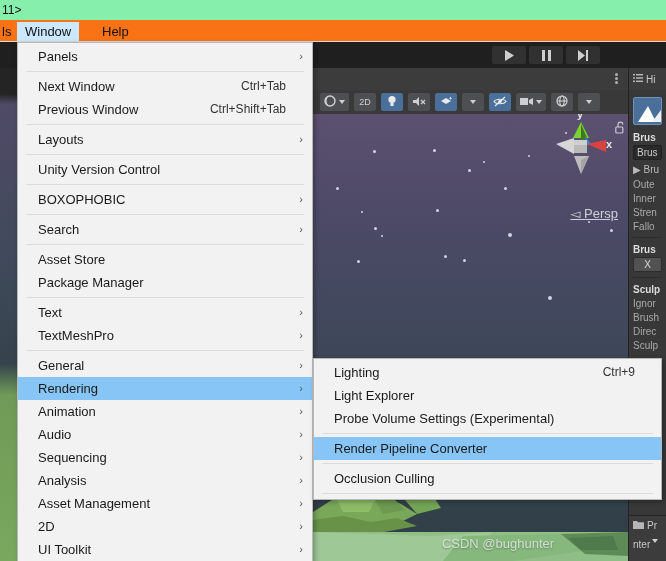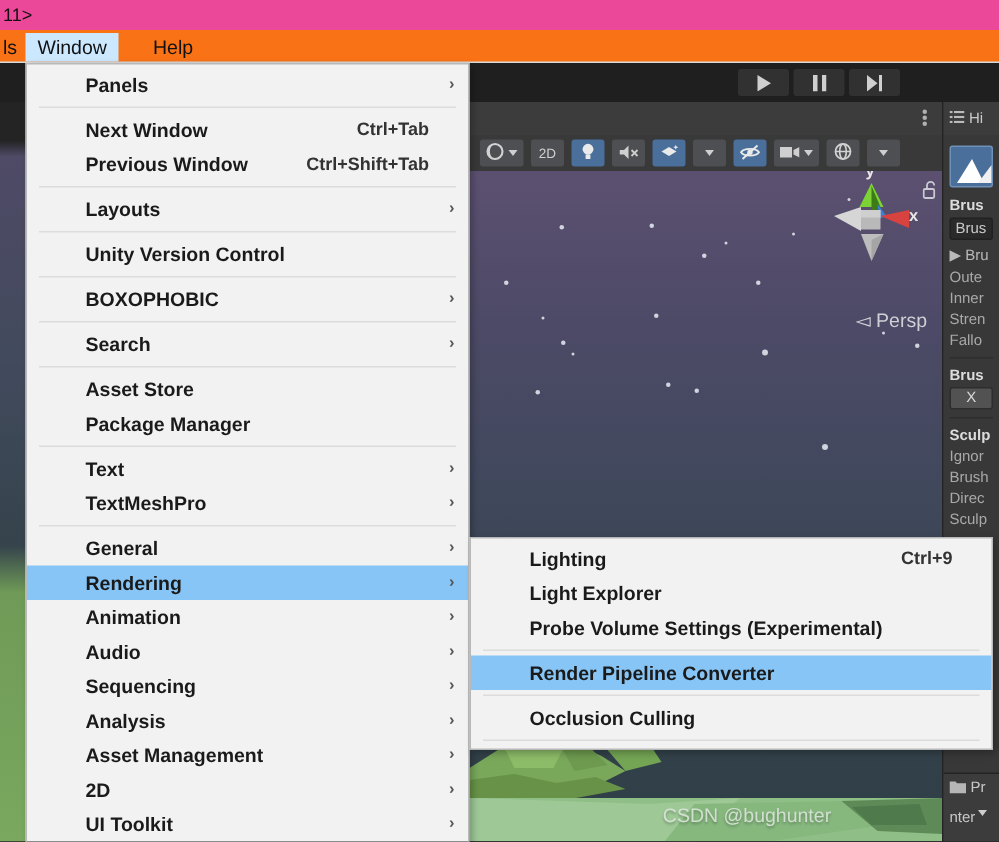--- a/index.html
+++ b/index.html
@@ -9,21 +9,21 @@
     overflow: hidden;
     background: #1b1b1b;
   }
   #root { position: relative; width: 666px; height: 561px; }
 
   
   .editor-bg { position:absolute; inset:0; background:#383838; }
 
   .titlebar {
     position:absolute; left:0; top:0; width:666px; height:36px;
-    background:#ec4899; color:#111;
+    background:#86efac; color:#111;
     font-size:12px; line-height:20px; padding-left:2px;
     border-bottom:1px solid #d4d4d4;
   }
   .menubar {
     position:absolute; left:0; top:20px; width:666px; height:22px;
     background:#f97316; border-bottom:1px solid #d9d9d9;
     font-size:13px; color:#111;
   }
   .menubar .mi {
     position:absolute; top:2px; height:19px; line-height:19px;
@@ -79,21 +79,21 @@
     overflow:hidden;
   }
   .star { position:absolute; background:#e7ecf3; border-radius:50%; opacity:.85; }
   .terrain {
     position:absolute; left:0; bottom:0; width:315px; height:105px;
   }
   
   .gizmo { position:absolute; right:14px; top:2px; width:66px; height:100px; }
   .gizmo .lbl { position:absolute; font-size:11px; color:#e8e8e8; font-weight:bold; }
   .persp {
-    position:absolute; right:10px; top:92px; font-size:13px; color:#cfcfd6;
+    position:absolute; right:10px; top:92px; font-size:13px; color:#cfcfd6;text-decoration:underline;
   }
   .lock { position:absolute; right:2px; top:6px; }
 
   .watermark {
     position:absolute; left:0; bottom:10px; width:370px;
     text-align:center; color:#dfe6df; font-size:13px; opacity:.85;
     text-shadow:0 1px 2px rgba(0,0,0,.35);
   }
 
   
@@ -126,21 +126,21 @@
                 background:linear-gradient(180deg,#242424 0%,#242424 10%,#4f4a66 12%,#414a5c 40%,#35434c 62%,#6f9a57 68%,#79a85e 100%); }
 
   
   .menu {
     position:absolute; background:#f2f2f2; border:1px solid #b8b8b8;
     box-shadow:2px 2px 5px rgba(0,0,0,.28); font-size:13px; color:#1a1a1a;
     padding:2px 0;
   }
   .menu .row {
     position:relative; height:23px; line-height:23px;
-    padding-left:39px; padding-right:12px; white-space:nowrap;font-weight:bold;
+    padding-left:20px; padding-right:12px; white-space:nowrap;
   }
   .menu .row.hl { background:#86c5f5; }
   .menu .row.dis { color:#a0a0a0; }
   .menu .row .sc {
     position:absolute; right:26px; top:0; font-size:12px; color:#333;
   }
   .menu .row .arw {
     position:absolute; right:9px; top:0; font-size:11px; color:#555;
   }
   .menu .divider { height:1px; background:#dcdcdc; margin:3px 8px; }

